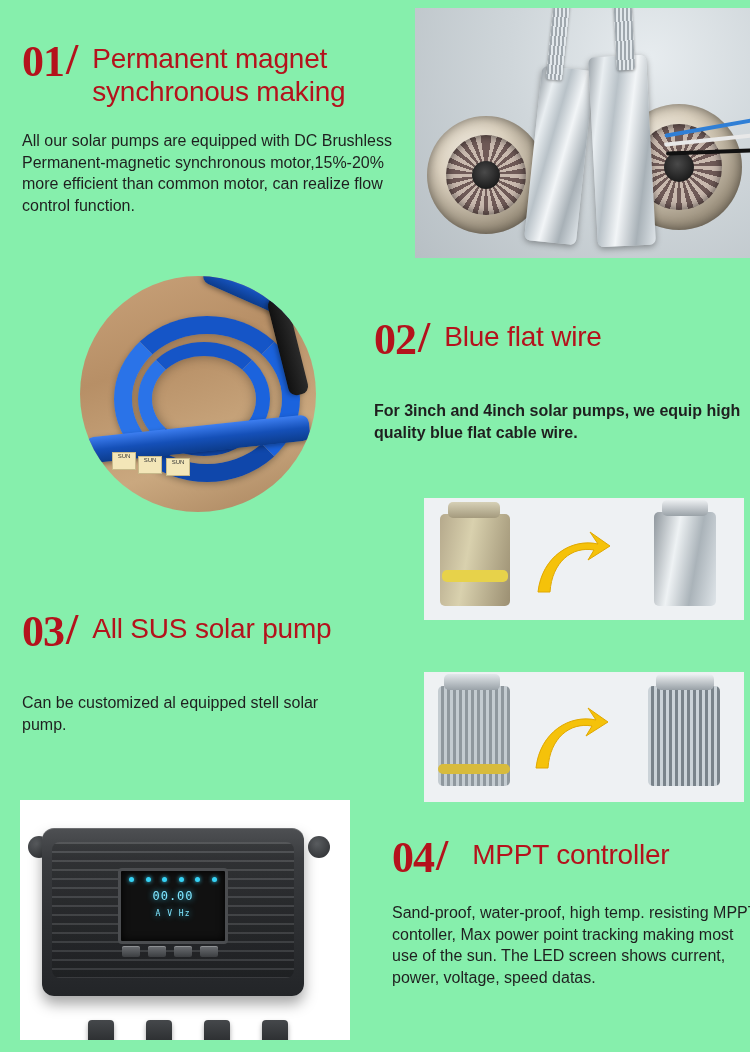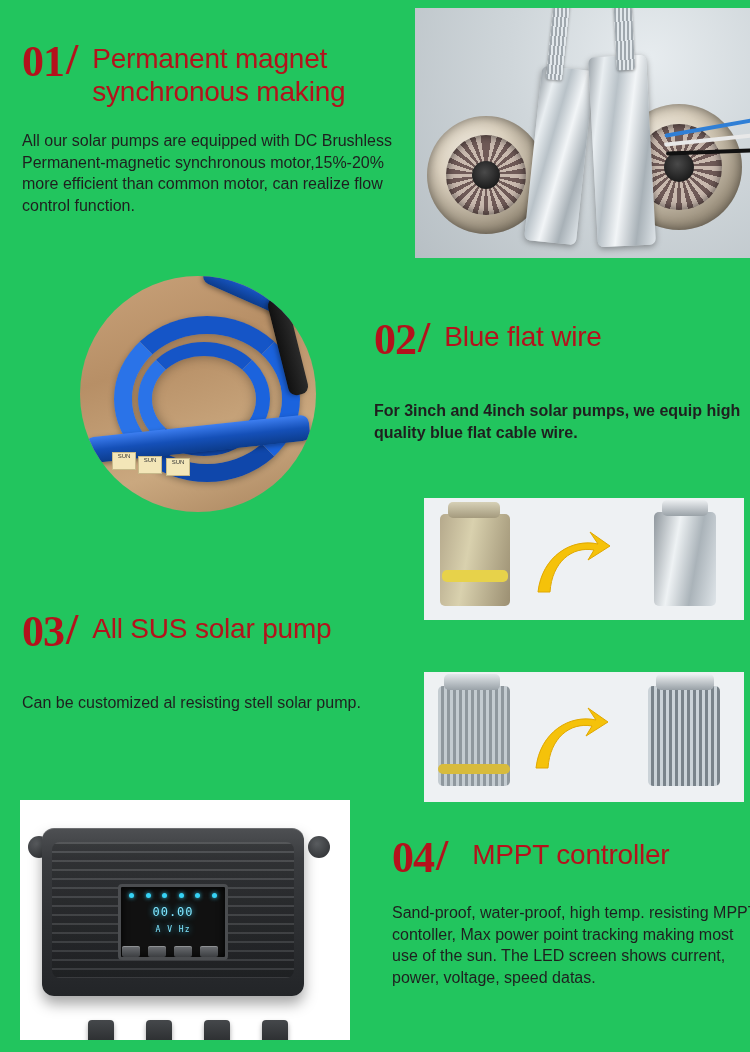--- a/index.html
+++ b/index.html
@@ -11,21 +11,21 @@
     width: 750px;
     height: 1052px;
     position: relative;
     overflow: hidden;
     font-family: "Liberation Sans", sans-serif;
     color: #1b1b1b;
   }
   .page {
     position: absolute;
     inset: 0;
-    background: #22c55e;
+    background: #86efac;
   }
   
   .block { position: absolute; }
   .headline {
     display: flex;
     align-items: flex-start;
     gap: 4px;
   }
   .num {
     font-family: "Liberation Serif", serif;
@@ -164,21 +164,21 @@
       linear-gradient(180deg, #4e5053 0%, #3a3c3f 18%, #2e3033 55%, #232528 100%);
     box-shadow: 0 8px 14px rgba(0,0,0,.35), inset 0 1px 0 rgba(255,255,255,.18);
   }
   .ctrl-fins {
     position: absolute; left: 10px; right: 10px; top: 14px; bottom: 18px;
     background: repeating-linear-gradient(180deg, rgba(255,255,255,.09) 0 2px, rgba(0,0,0,.18) 2px 9px);
     border-radius: 8px;
   }
   .ctrl-screen {
     position: absolute;
-    left: 76px; top: 56px; width: 104px; height: 70px;
+    left: 76px; top: 40px; width: 104px; height: 70px;
     background: #111;
     border: 3px solid #4b4d50;
     border-radius: 4px;
     box-shadow: inset 0 0 8px #000;
     overflow: hidden;
   }
   .ctrl-digits {
     color: #7fe6ff;
     font-family: "DejaVu Sans Mono", monospace;
     font-size: 12px;
@@ -296,21 +296,21 @@
       <path d="M6 64 C10 28 40 10 66 16 L58 4 L78 18 L56 32 L62 22 C40 18 20 34 18 64 Z" fill="#f5c20a" stroke="#e0a800" stroke-width="1"></path>
     </svg>
   </div>
 
   <div class="block" style="left:22px; top:610px; width:380px;">
     <div class="headline">
       <span class="num">03</span>
       <span class="slash">/</span>
       <span class="title">All SUS solar pump</span>
     </div>
-    <div class="body-text" style="margin-top:38px; width:340px;">Can be customized al resisting stell solar pump.</div>
+    <div class="body-text" style="margin-top:38px; width:340px;">Can be customized al equipped stell solar pump.</div>
   </div>
 
   <div class="photo" id="photo-controller">
     <div class="ctrl-ear" style="left:8px; top:36px;"></div>
     <div class="ctrl-ear" style="right:20px; top:36px;"></div>
     <div class="ctrl-box">
       <div class="ctrl-fins"></div>
       <div class="ctrl-screen">
         <div class="ctrl-leds">
           <span class="led"></span>

